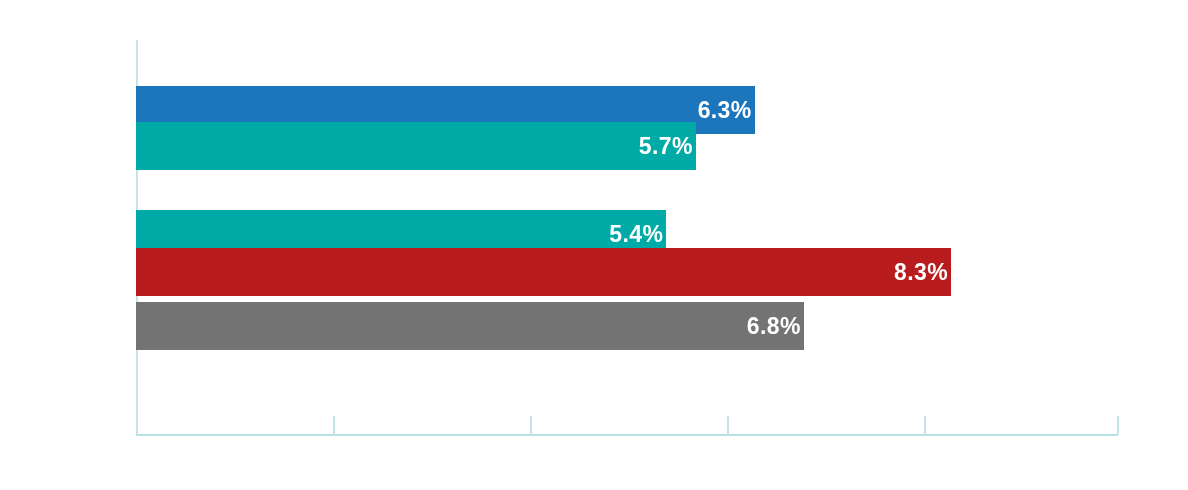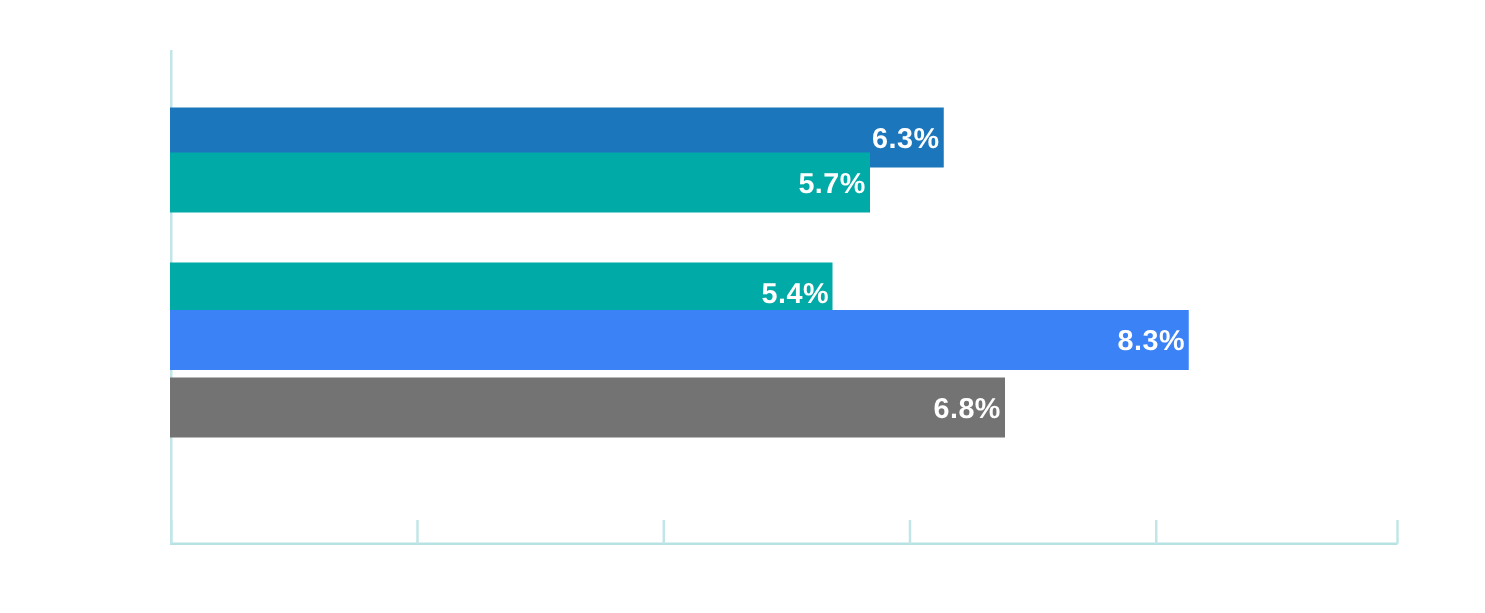--- a/index.html
+++ b/index.html
@@ -107,21 +107,21 @@
 
     <div class="bar-row" style="top:108px;margin-top:16px;">
 
       <div class="bar" style="width: 530.28px; background: rgb(0, 170, 167);">
         <span class="bar-value">5.4%</span>
       </div>
     </div>
 
     <div class="bar-row" style="top:162px;">
 
-      <div class="bar" style="width: 815.06px; background: #3b82f6;">
+      <div class="bar" style="width: 815.06px; background: #b91c1c;">
         <span class="bar-value">8.3%</span>
       </div>
     </div>
 
     <div class="bar-row" style="top:216px;">
 
       <div class="bar" style="width: 667.76px; background: #737373;">
         <span class="bar-value">6.8%</span>
       </div>
     </div>

